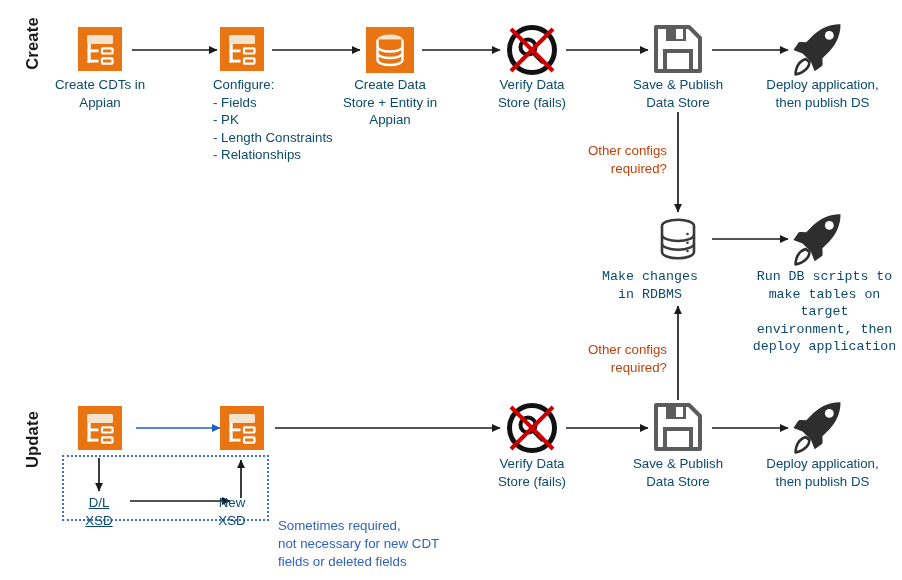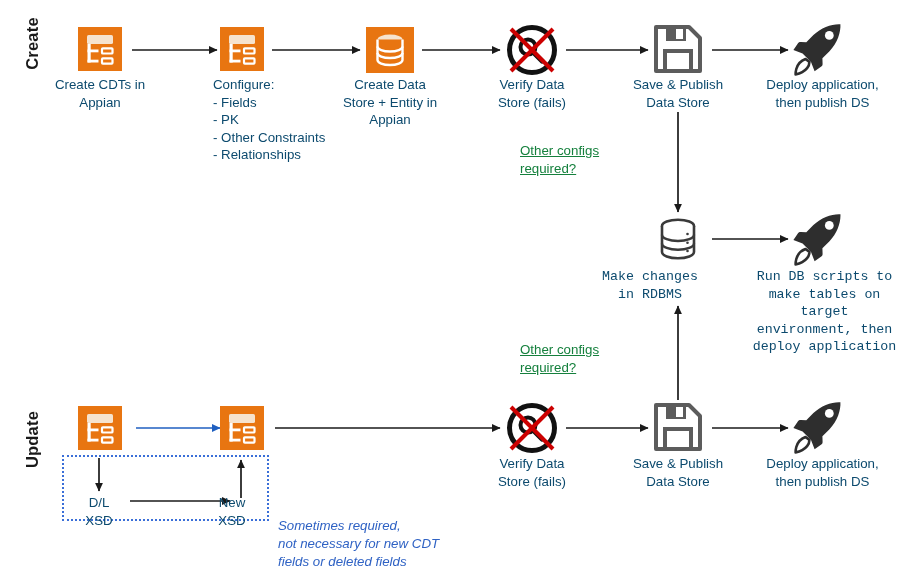--- a/index.html
+++ b/index.html
@@ -39,35 +39,33 @@
     text-align: center;
     white-space: pre-line;
   }
   .caption.left { text-align: left; }
 
   
   .edge-label {
     position: absolute;
     font-size: 13.3px;
     line-height: 17.5px;
-    color: #15803d;
-    text-align: left;
+    color: #c2410c;
+    text-align: right;
     white-space: pre-line;
-    text-decoration: underline;
   }
 
   
   .annotation {
     position: absolute;
     font-size: 13.3px;
     line-height: 18px;
     color: #2f62c4;
     text-align: left;
     white-space: pre-line;
-    font-style: italic;
   }
 
   
   .icon-tile { position: absolute; }
 
   
   .dotted-box {
     position: absolute;
     border: 2.5px dotted #3a6fd8;
     box-sizing: border-box;
@@ -148,21 +146,21 @@
       <rect x="9.5" y="17" width="3.2" height="18.5" fill="#FFFFFF"></rect>
       <rect x="9.5" y="22.5" width="11" height="2.8" fill="#FFFFFF"></rect>
       <rect x="9.5" y="32.7" width="11" height="2.8" fill="#FFFFFF"></rect>
       <rect x="24" y="21.3" width="10.5" height="5.2" rx="0.8" fill="none" stroke="#FFFFFF" stroke-width="2.2"></rect>
       <rect x="24" y="31.4" width="10.5" height="5.2" rx="0.8" fill="none" stroke="#FFFFFF" stroke-width="2.2"></rect>
     </svg>
   </div>
   <div class="caption left" style="left:213px; top:76px; width:175px;">Configure:
 - Fields
 - PK
-- Other Constraints
+- Length Constraints
 - Relationships</div>
 
   <div class="icon-tile" style="left:366px; top:27px;">
     <svg width="48" height="46" viewBox="0 0 48 46">
       <rect x="0" y="0" width="48" height="46" fill="#E87511"></rect>
       <ellipse cx="24" cy="12.5" rx="12.5" ry="5" fill="#F6E3CE"></ellipse>
       <path d="M11.5,12.5 L11.5,33 a12.5,5 0 0 0 25,0 L36.5,12.5" fill="#E87511"></path>
       <path d="M11.5,12.5 L11.5,33 a12.5,5 0 0 0 25,0 L36.5,12.5" fill="none" stroke="#FFFFFF" stroke-width="2.4"></path>
       <path d="M11.5,19.5 a12.5,5 0 0 0 25,0" fill="none" stroke="#FFFFFF" stroke-width="2.4"></path>
       <path d="M11.5,26 a12.5,5 0 0 0 25,0" fill="none" stroke="#FFFFFF" stroke-width="2.4"></path>
@@ -266,21 +264,21 @@
       <rect x="0" y="0" width="44" height="44" fill="#E87511"></rect>
       <rect x="9" y="8" width="26" height="9" rx="1.6" fill="#F6E3CE"></rect>
       <rect x="9.5" y="17" width="3.2" height="18.5" fill="#FFFFFF"></rect>
       <rect x="9.5" y="22.5" width="11" height="2.8" fill="#FFFFFF"></rect>
       <rect x="9.5" y="32.7" width="11" height="2.8" fill="#FFFFFF"></rect>
       <rect x="24" y="21.3" width="10.5" height="5.2" rx="0.8" fill="none" stroke="#FFFFFF" stroke-width="2.2"></rect>
       <rect x="24" y="31.4" width="10.5" height="5.2" rx="0.8" fill="none" stroke="#FFFFFF" stroke-width="2.2"></rect>
     </svg>
   </div>
 
-  <div class="caption" style="left:70px; top:494px; width:58px;">D/L
+  <div class="caption" style="left:70px; top:494px; width:58px;text-decoration:underline;">D/L
 XSD</div>
 
   <div class="caption" style="left:203px; top:494px; width:58px;">New
 XSD</div>
 
   <div class="annotation" style="left:278px; top:517px; width:220px;">Sometimes required,
 not necessary for new CDT
 fields or deleted fields</div>
 
   <div class="icon-tile" style="left:503px; top:399px;">

